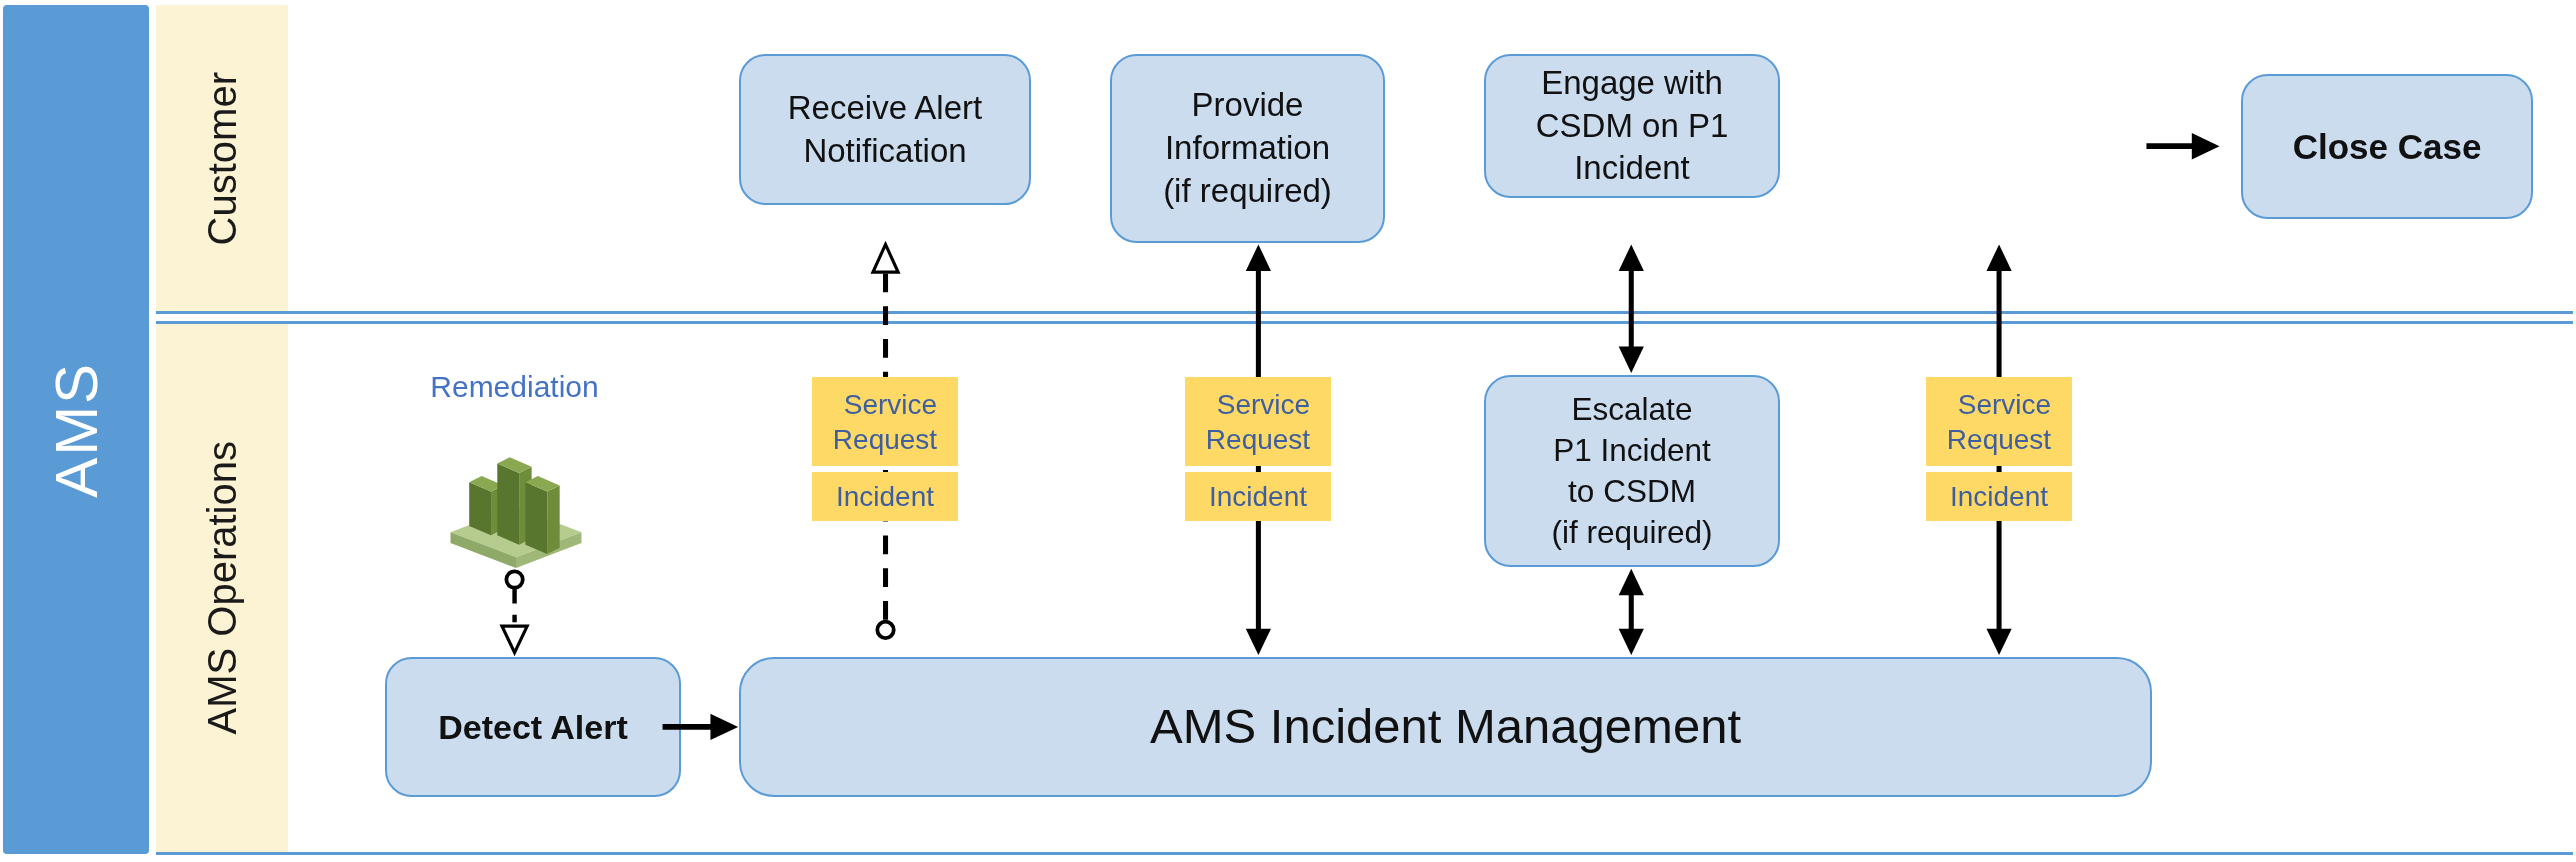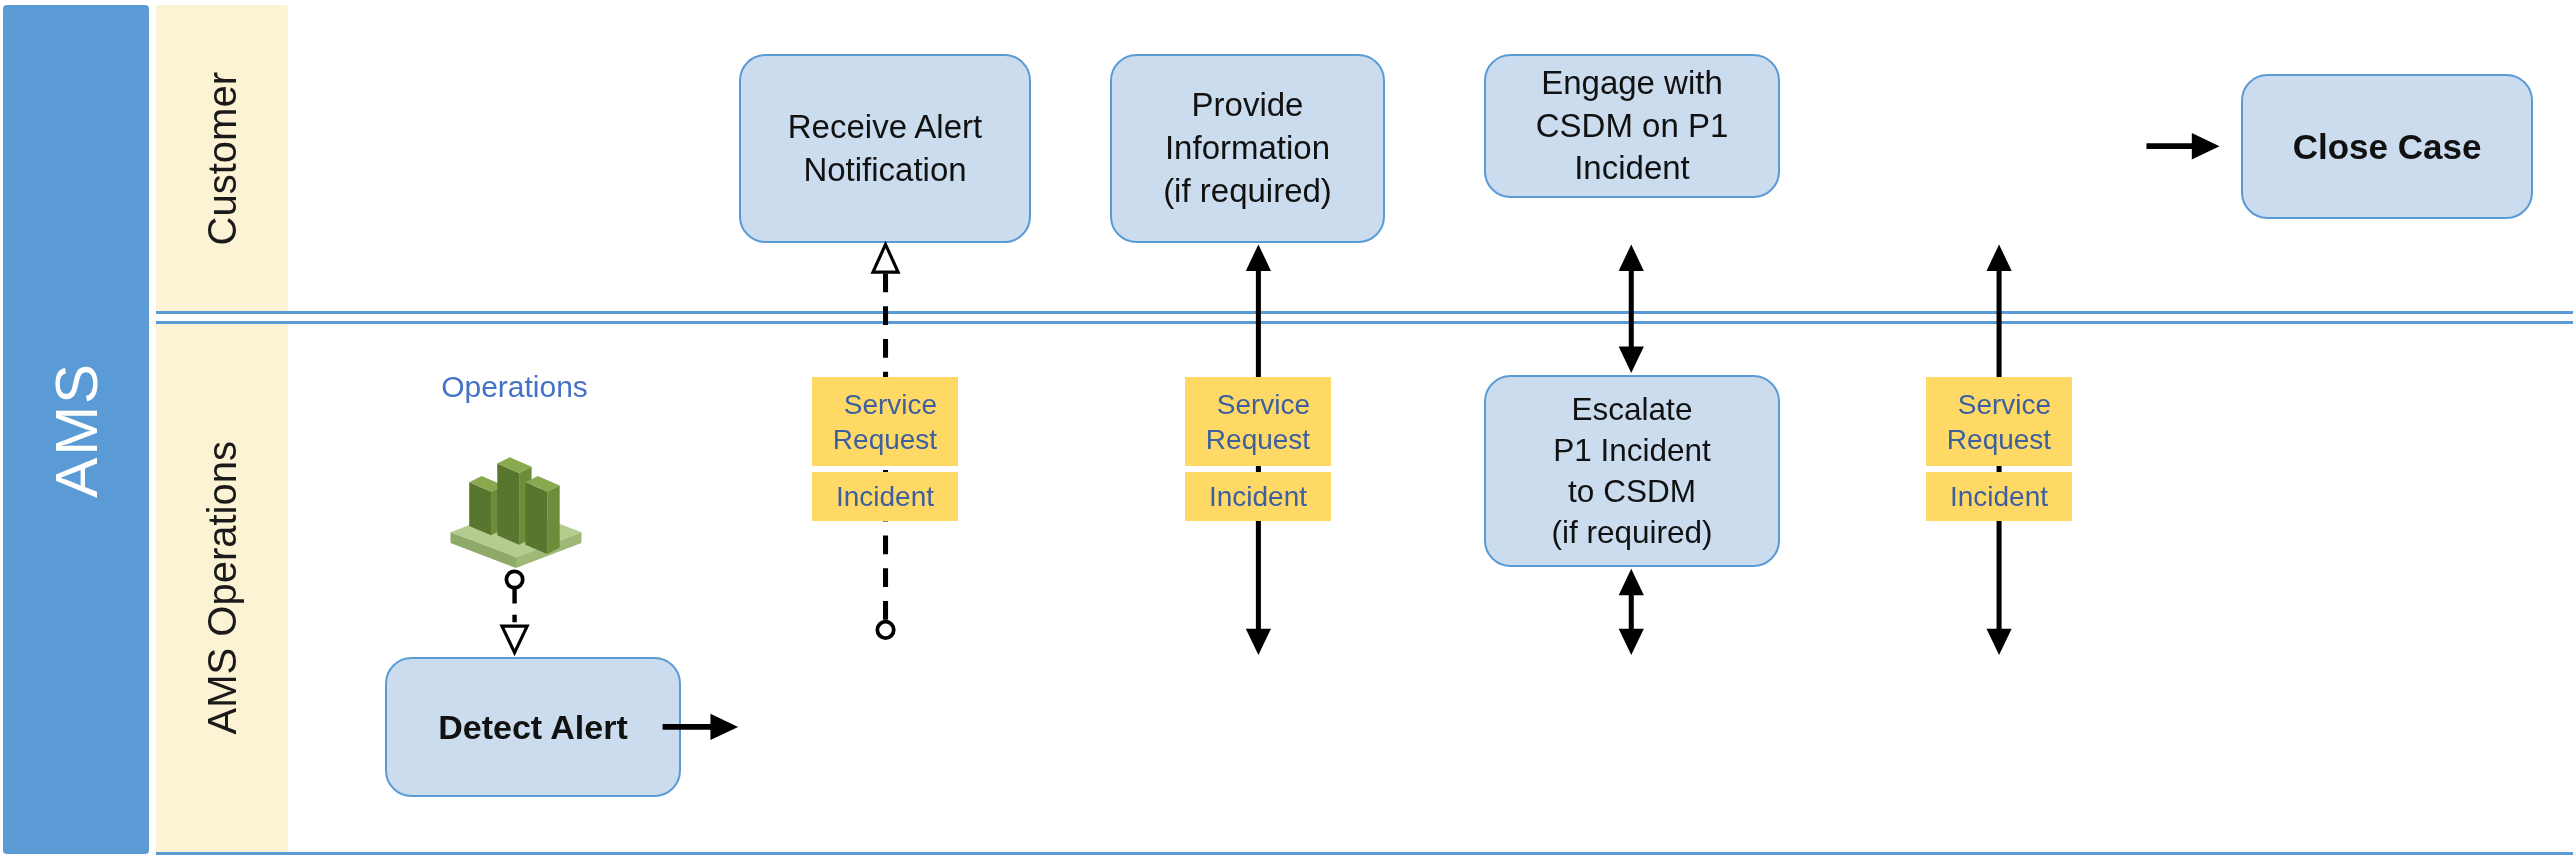--- a/index.html
+++ b/index.html
@@ -72,31 +72,31 @@
     <span class="vtext">Customer</span>
   </div>
   <div class="lane-strip ops">
     <span class="vtext">AMS Operations</span>
   </div>
 
   <div class="hline div1"></div>
   <div class="hline div2"></div>
   <div class="hline bottom"></div>
 
-  <div class="node" style="left:739px;top:54px;width:292px;height:189px;">Receive Alert
+  <div class="node" style="left:739px;top:54px;width:292px;height:151px;">Receive Alert
 Notification</div>
   <div class="node" style="left:1110px;top:54px;width:275px;height:189px;">Provide
 Information
 (if required)</div>
   <div class="node" style="left:1484px;top:54px;width:296px;height:144px;">Engage with
 CSDM on P1
 Incident</div>
   <div class="node bold" style="left:2221px;top:74px;width:292px;height:145px;font-size:35px;">Close Case</div>
 
-  <div class="cw-label">Operations</div>
+  <div class="cw-label">Remediation</div>
 
   <svg class="icon-cloudwatch" viewBox="0 0 100 108">
 
     <polygon points="8,82 50,98 92,82 50,66" fill="#B5CC8E"></polygon>
     <polygon points="8,82 8,89 50,105 50,98" fill="#8FA968"></polygon>
     <polygon points="92,82 92,89 50,105 50,98" fill="#9FB877"></polygon>
 
     <polygon points="20,50 34,56 34,84 20,78" fill="#59762F"></polygon>
     <polygon points="34,56 42,52 42,80 34,84" fill="#6E8C3A"></polygon>
     <polygon points="20,50 28,46 42,52 34,56" fill="#89A84F"></polygon>
@@ -108,20 +108,21 @@
     <polygon points="56,50 70,56 70,96 56,90" fill="#59762F"></polygon>
     <polygon points="70,56 78,52 78,92 70,96" fill="#6E8C3A"></polygon>
     <polygon points="56,50 64,46 78,52 70,56" fill="#89A84F"></polygon>
   </svg>
 
   <div class="node bold" style="left:365px;top:657px;width:296px;height:140px;font-size:34px;">Detect Alert</div>
   <div class="node escalate" style="left:1484px;top:375px;width:296px;height:192px;">Escalate
 P1 Incident
 to CSDM
 (if required)</div>
+  <div class="node big" style="left:739px;top:657px;width:1413px;height:140px;">AMS Incident Management</div>
 
   <svg class="connectors" width="2576" height="863" viewBox="0 0 4090 1370">
 
     <g>
       <polygon points="1406,388 1386,432 1426,432" fill="#ffffff" stroke="#000000" stroke-width="5"></polygon>
       <line x1="1406" y1="434" x2="1406" y2="984" stroke="#000000" stroke-width="8" stroke-dasharray="30 22"></line>
       <circle cx="1406" cy="1000" r="13" fill="#ffffff" stroke="#000000" stroke-width="6"></circle>
     </g>
 
     <g>

